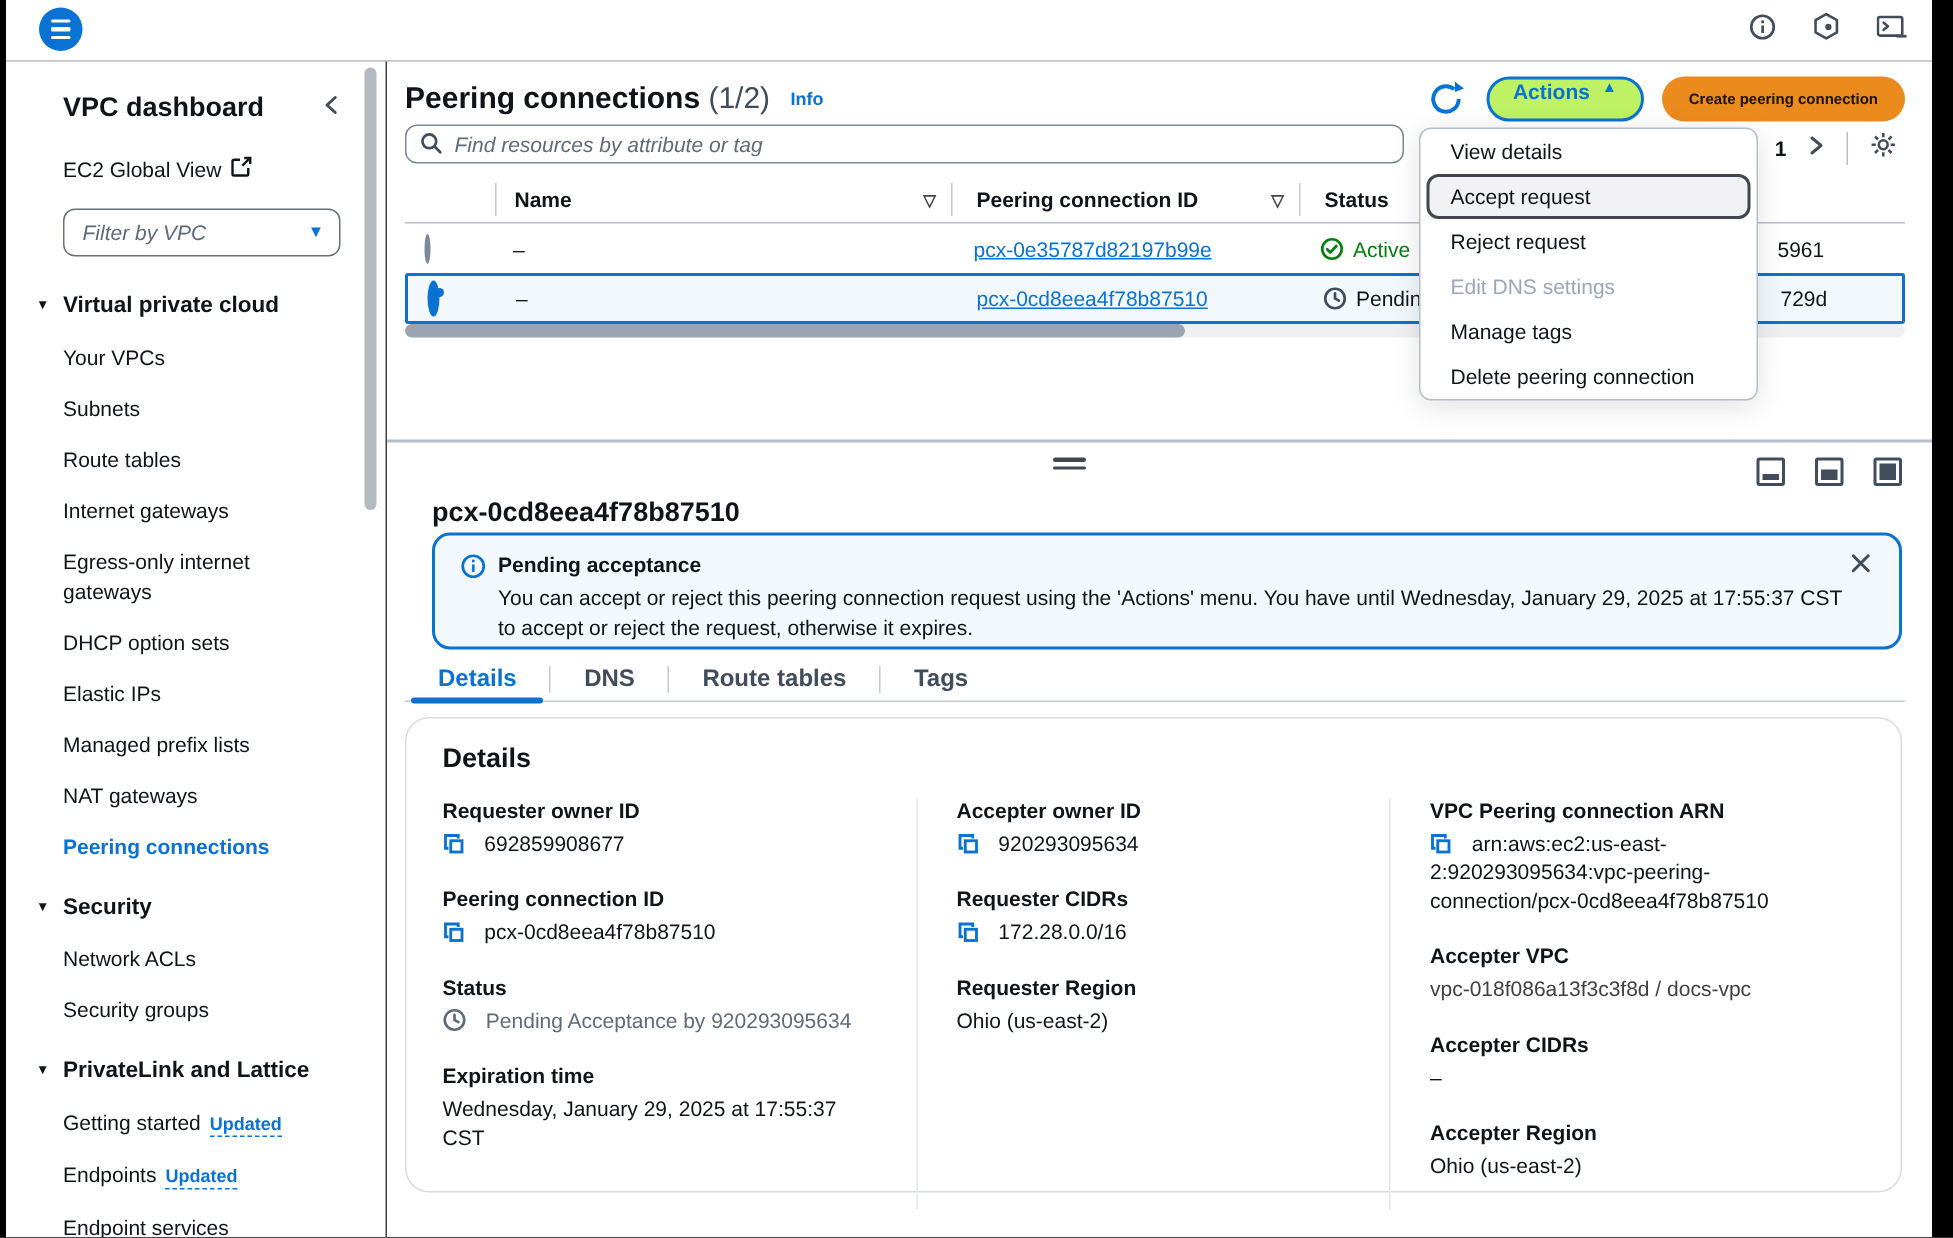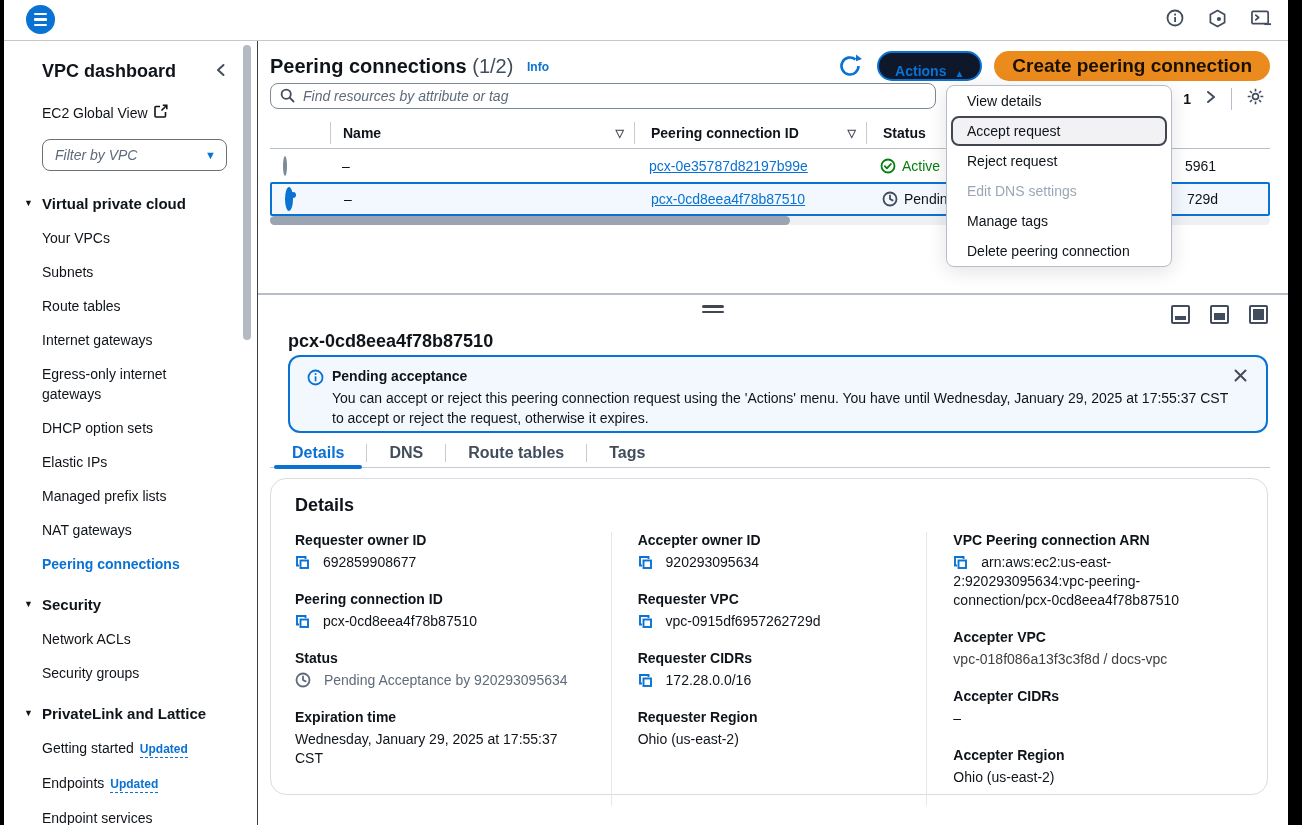--- a/index.html
+++ b/index.html
@@ -35,26 +35,26 @@
   
   .main{position:absolute;left:258px;top:41px;right:14px;bottom:0;background:#fff;}
   .list-header{position:absolute;top:8px;left:12px;right:18px;height:34px;display:flex;
                justify-content:space-between;align-items:center;}
   .pc-title{font-size:20px;font-weight:bold;}
   .pc-count{font-weight:normal;color:#414d5c;}
   .info-link{color:#0972d3;font-weight:bold;font-size:12px;margin-left:8px;vertical-align:2px;cursor:pointer;}
   .hdr-buttons{display:flex;align-items:center;gap:12px;}
   .btn-refresh{width:30px;height:30px;border:none;background:transparent;display:flex;
                align-items:center;justify-content:center;cursor:pointer;padding:0;}
-  .btn-actions{height:30px;border:2px solid #0972d3;border-radius:20px;background:#0f172a;
+  .btn-actions{height:30px;border:2px solid #0972d3;border-radius:20px;background:#bef264;
                color:#0972d3;font-weight:bold;font-size:14px;padding:0 16px;display:flex;
-               align-items:flex-end;gap:8px;cursor:pointer;font-family:inherit;}
+               align-items:flex-start;gap:8px;cursor:pointer;font-family:inherit;}
   .btn-actions .up{font-size:10px;}
   .btn-primary{height:30px;border:none;border-radius:20px;background:#ec8b1d;color:#191100;
-               font-weight:bold;font-size:19px;padding:0 18px;cursor:pointer;font-family:inherit;}
+               font-weight:bold;font-size:10px;padding:0 18px;cursor:pointer;font-family:inherit;}
   .search{position:absolute;top:42px;left:12px;width:622px;height:24px;border:1px solid #7d8998;
           border-radius:8px;padding:0 10px 0 32px;font-size:14px;font-family:inherit;color:#0f141a;}
   .search::placeholder{font-style:italic;color:#5f6b7a;}
   .search-icon{position:absolute;top:47px;left:22px;}
   .pager{position:absolute;top:46px;right:23px;display:flex;align-items:center;gap:14px;z-index:5;}
   .page-num{font-weight:bold;font-size:14px;}
   .pager-sep{width:1px;height:22px;background:#b6bec9;}
   
   .thead{position:absolute;top:77px;left:12px;right:18px;height:30px;display:flex;align-items:center;
          border-bottom:1px solid #b6bec9;font-weight:bold;font-size:14px;}
@@ -433,30 +433,20 @@
             <div class="f-label">Accepter owner ID</div>
             <div class="f-value">
               <svg width="15" height="15" viewBox="0 0 15 15">
                   <path d="M4 10.5H2V2h8.5v2" fill="none" stroke="#0972d3" stroke-width="1.9"></path>
                   <rect x="5.5" y="5.5" width="7.5" height="7.5" fill="none" stroke="#0972d3" stroke-width="1.9"></rect>
                 </svg>
               <span>920293095634</span>
             </div>
           </div>
           <div class="field">
-            <div class="f-label">Requester VPC</div>
-            <div class="f-value">
-              <svg width="15" height="15" viewBox="0 0 15 15">
-                  <path d="M4 10.5H2V2h8.5v2" fill="none" stroke="#0972d3" stroke-width="1.9"></path>
-                  <rect x="5.5" y="5.5" width="7.5" height="7.5" fill="none" stroke="#0972d3" stroke-width="1.9"></rect>
-                </svg>
-              <span>vpc-0915df6957262729d</span>
-            </div>
-          </div>
-          <div class="field">
             <div class="f-label">Requester CIDRs</div>
             <div class="f-value">
               <svg width="15" height="15" viewBox="0 0 15 15">
                   <path d="M4 10.5H2V2h8.5v2" fill="none" stroke="#0972d3" stroke-width="1.9"></path>
                   <rect x="5.5" y="5.5" width="7.5" height="7.5" fill="none" stroke="#0972d3" stroke-width="1.9"></rect>
                 </svg>
               <span>172.28.0.0/16</span>
             </div>
           </div>
           <div class="field">

